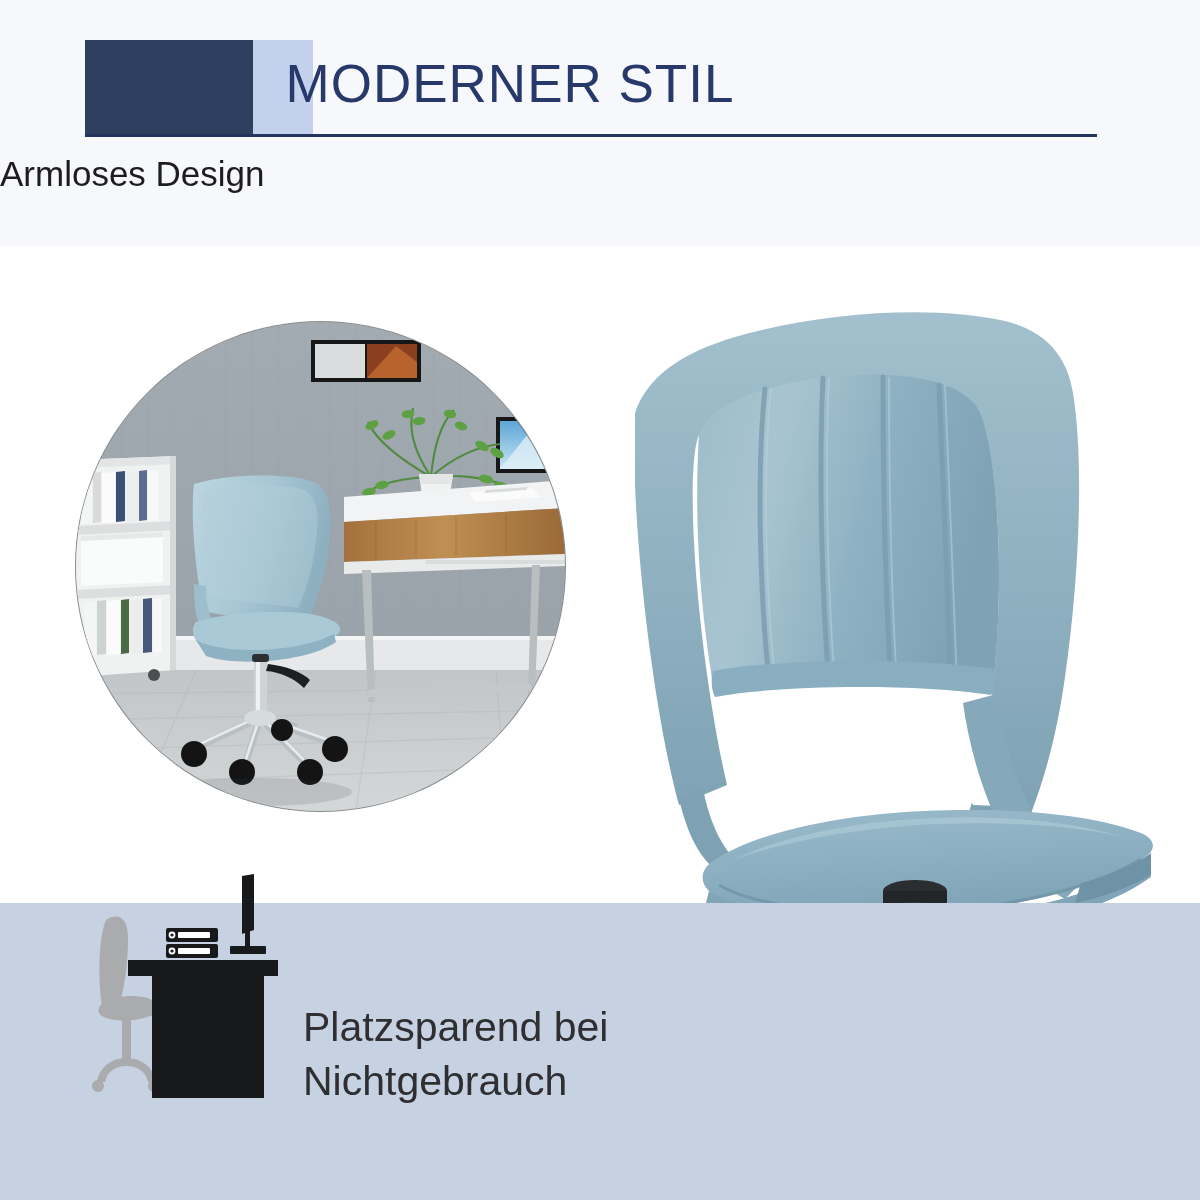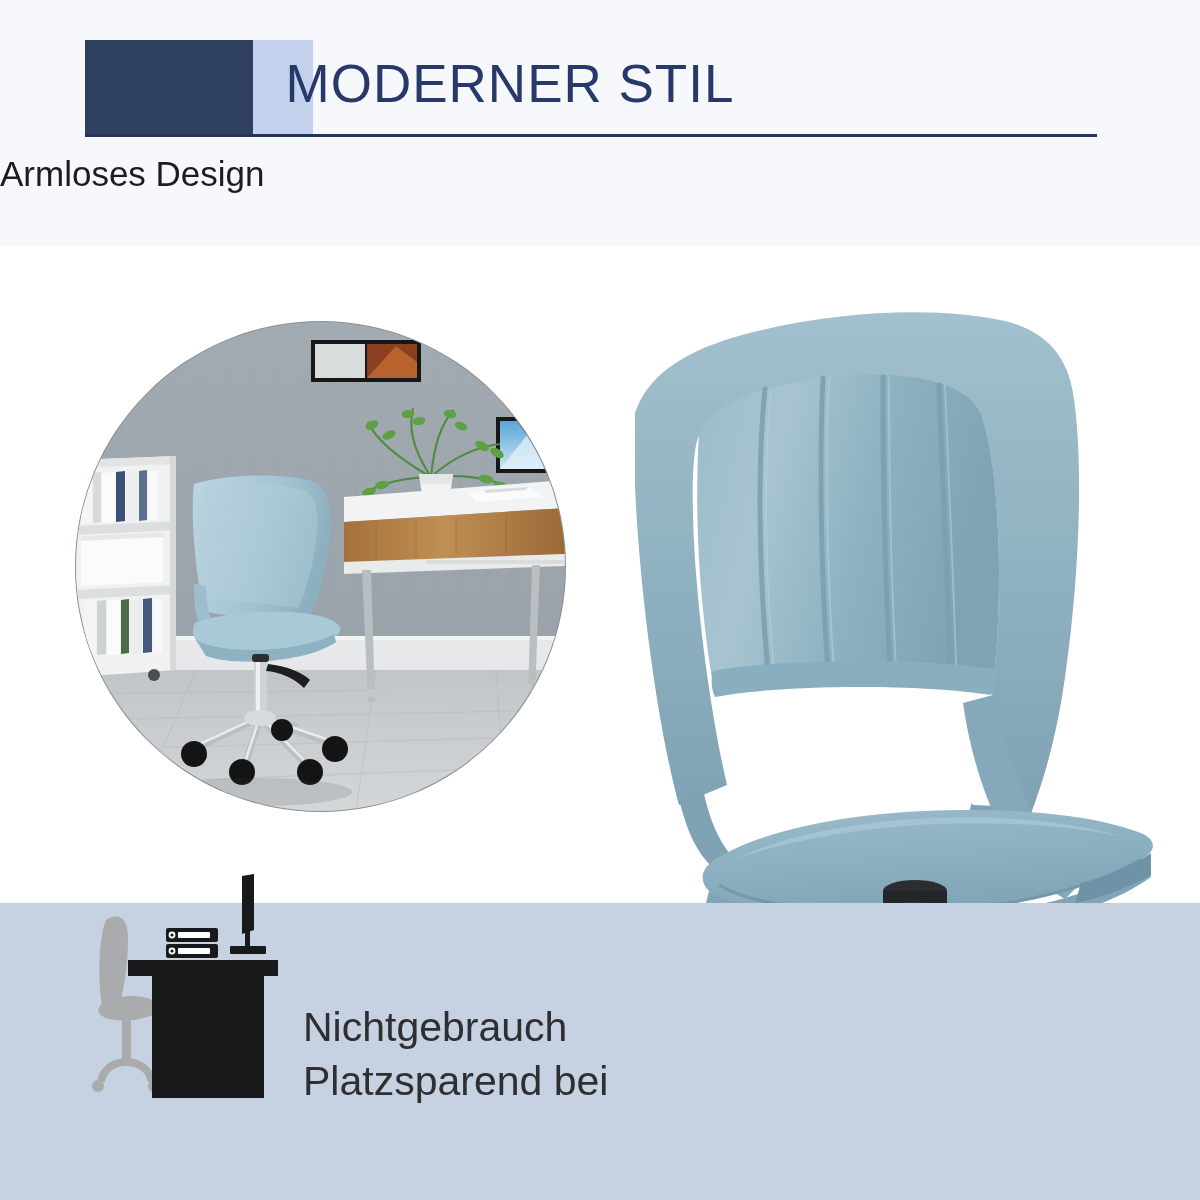--- a/index.html
+++ b/index.html
@@ -510,17 +510,17 @@
       </g>
 
       <g fill="#18191a">
         <rect x="38" y="88" width="150" height="16"></rect>
         <rect x="62" y="104" width="112" height="122"></rect>
       </g>
     </svg>
   </div>
 
   <div class="band-text">
+    <div>Platzsparend bei</div>
     <div>Nichtgebrauch</div>
-    <div>Platzsparend bei</div>
   </div>
 
 </div>
 
 </body></html>

